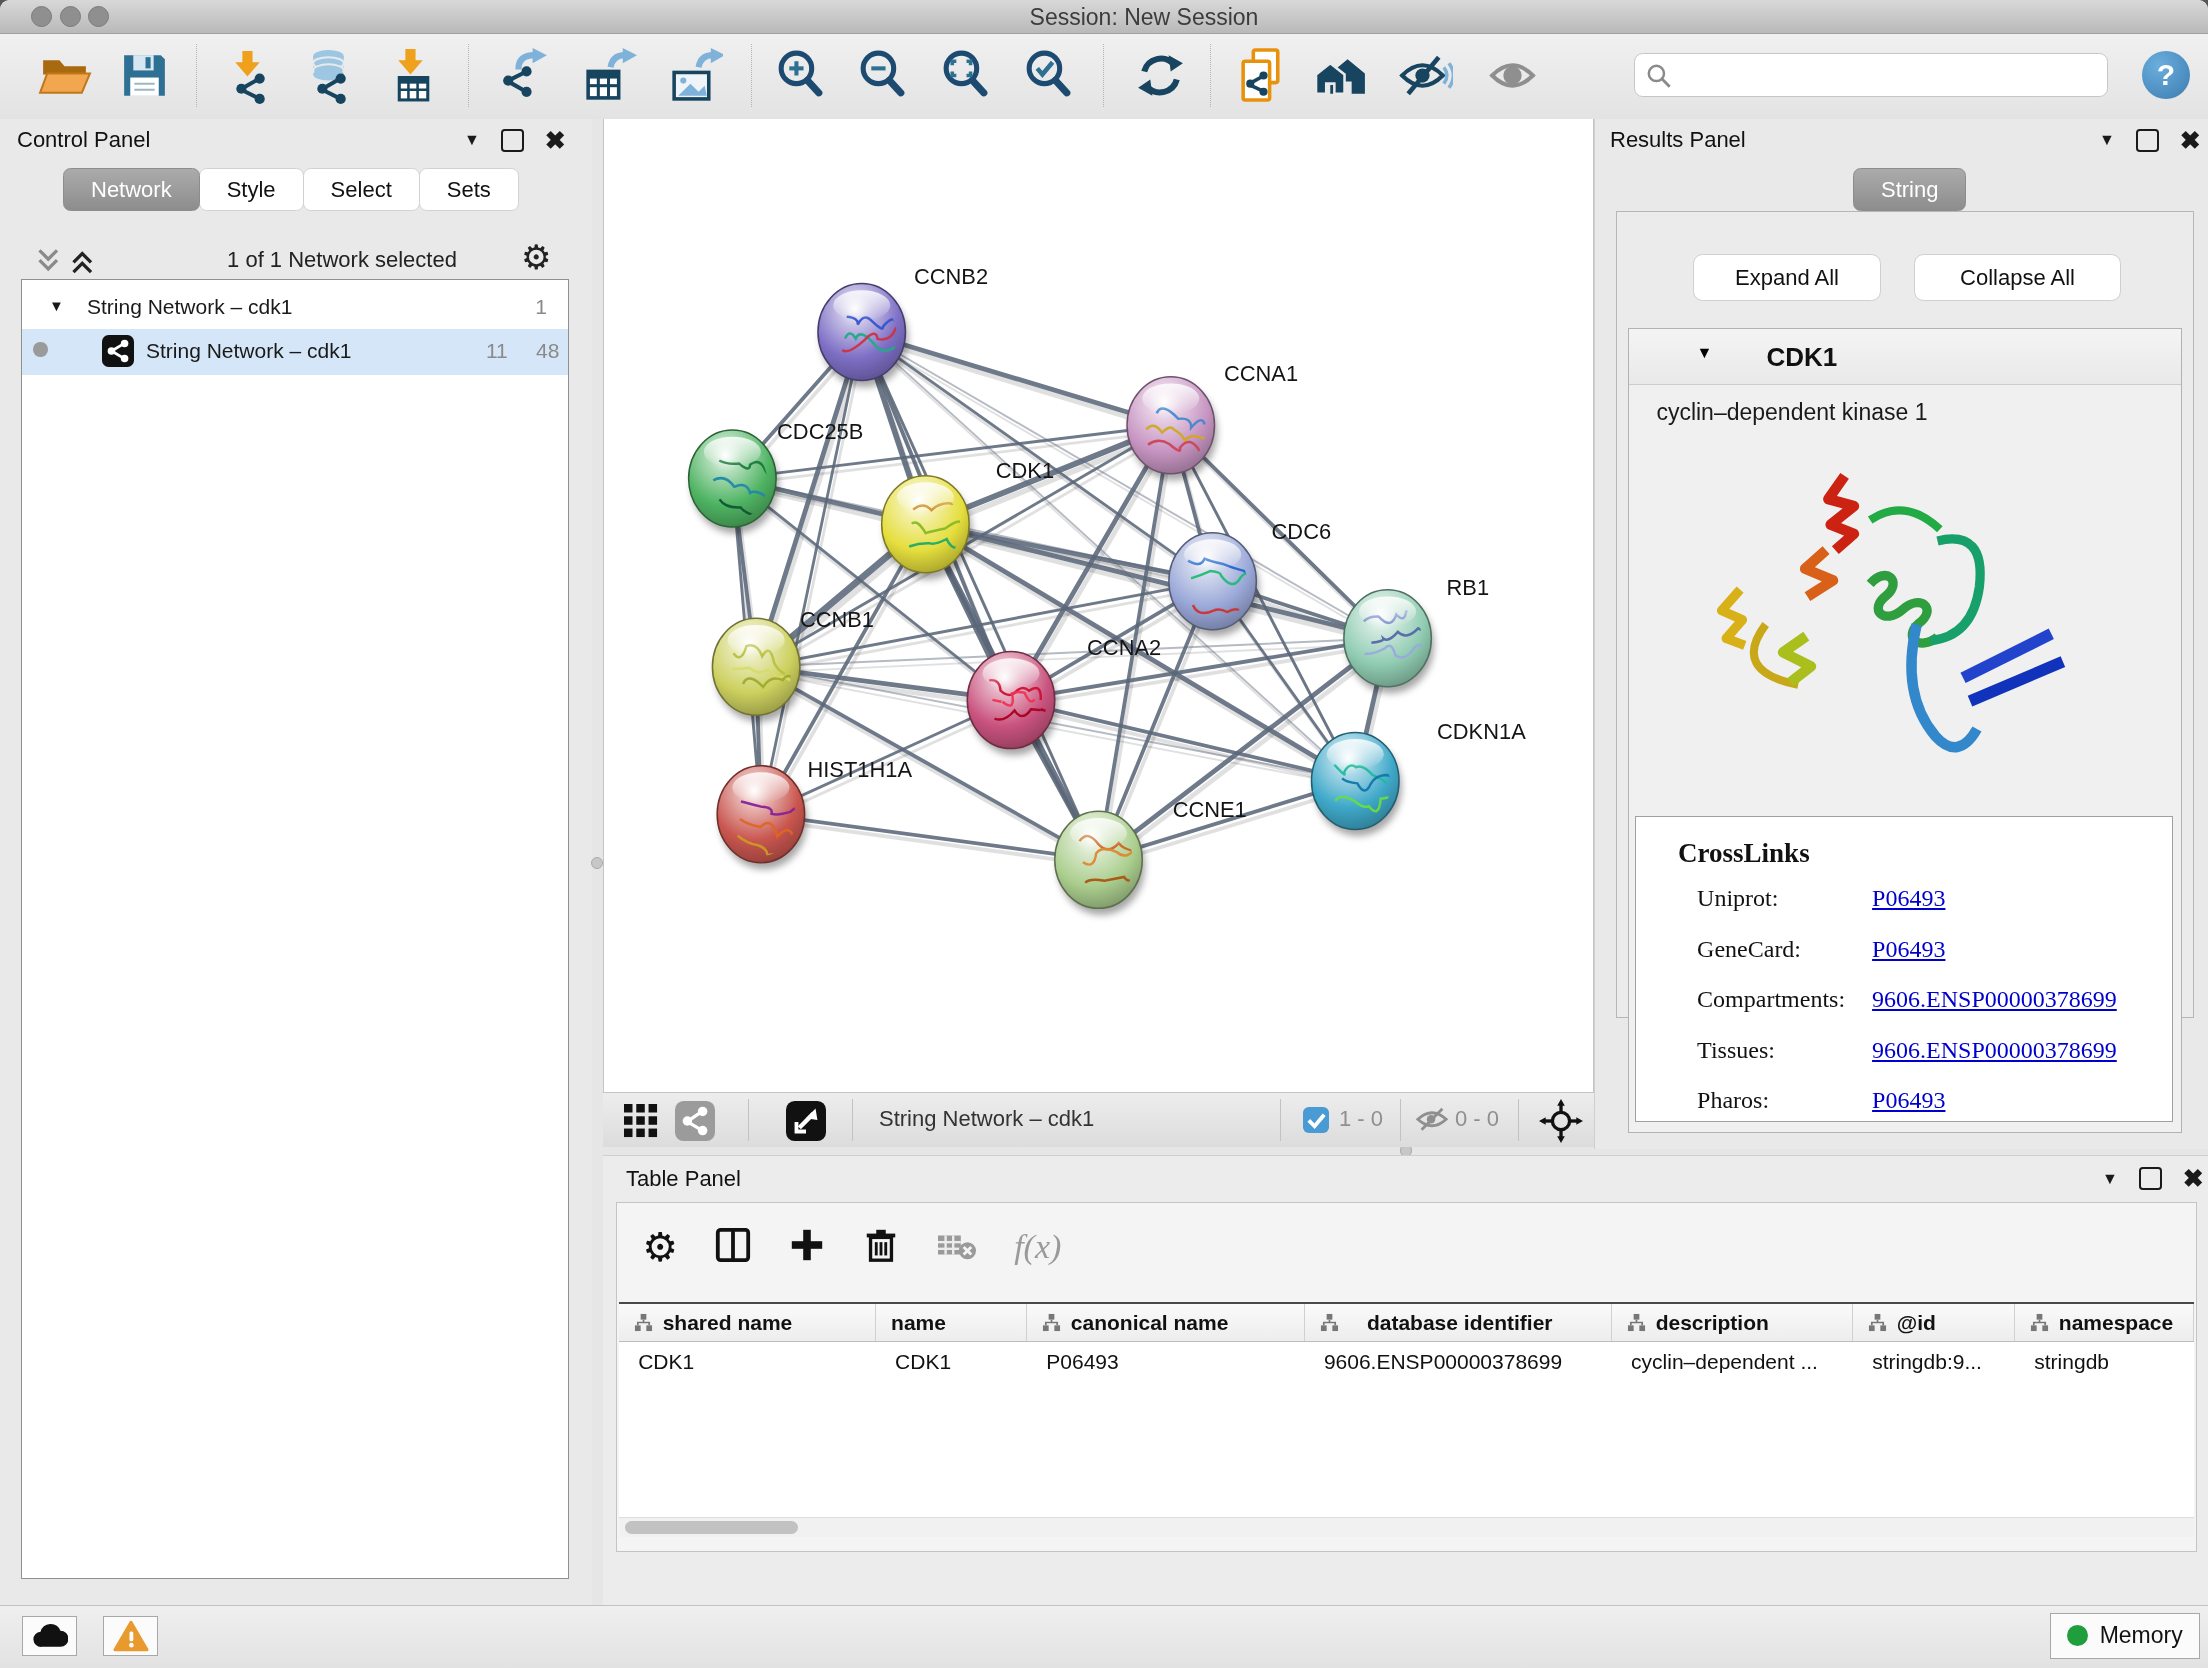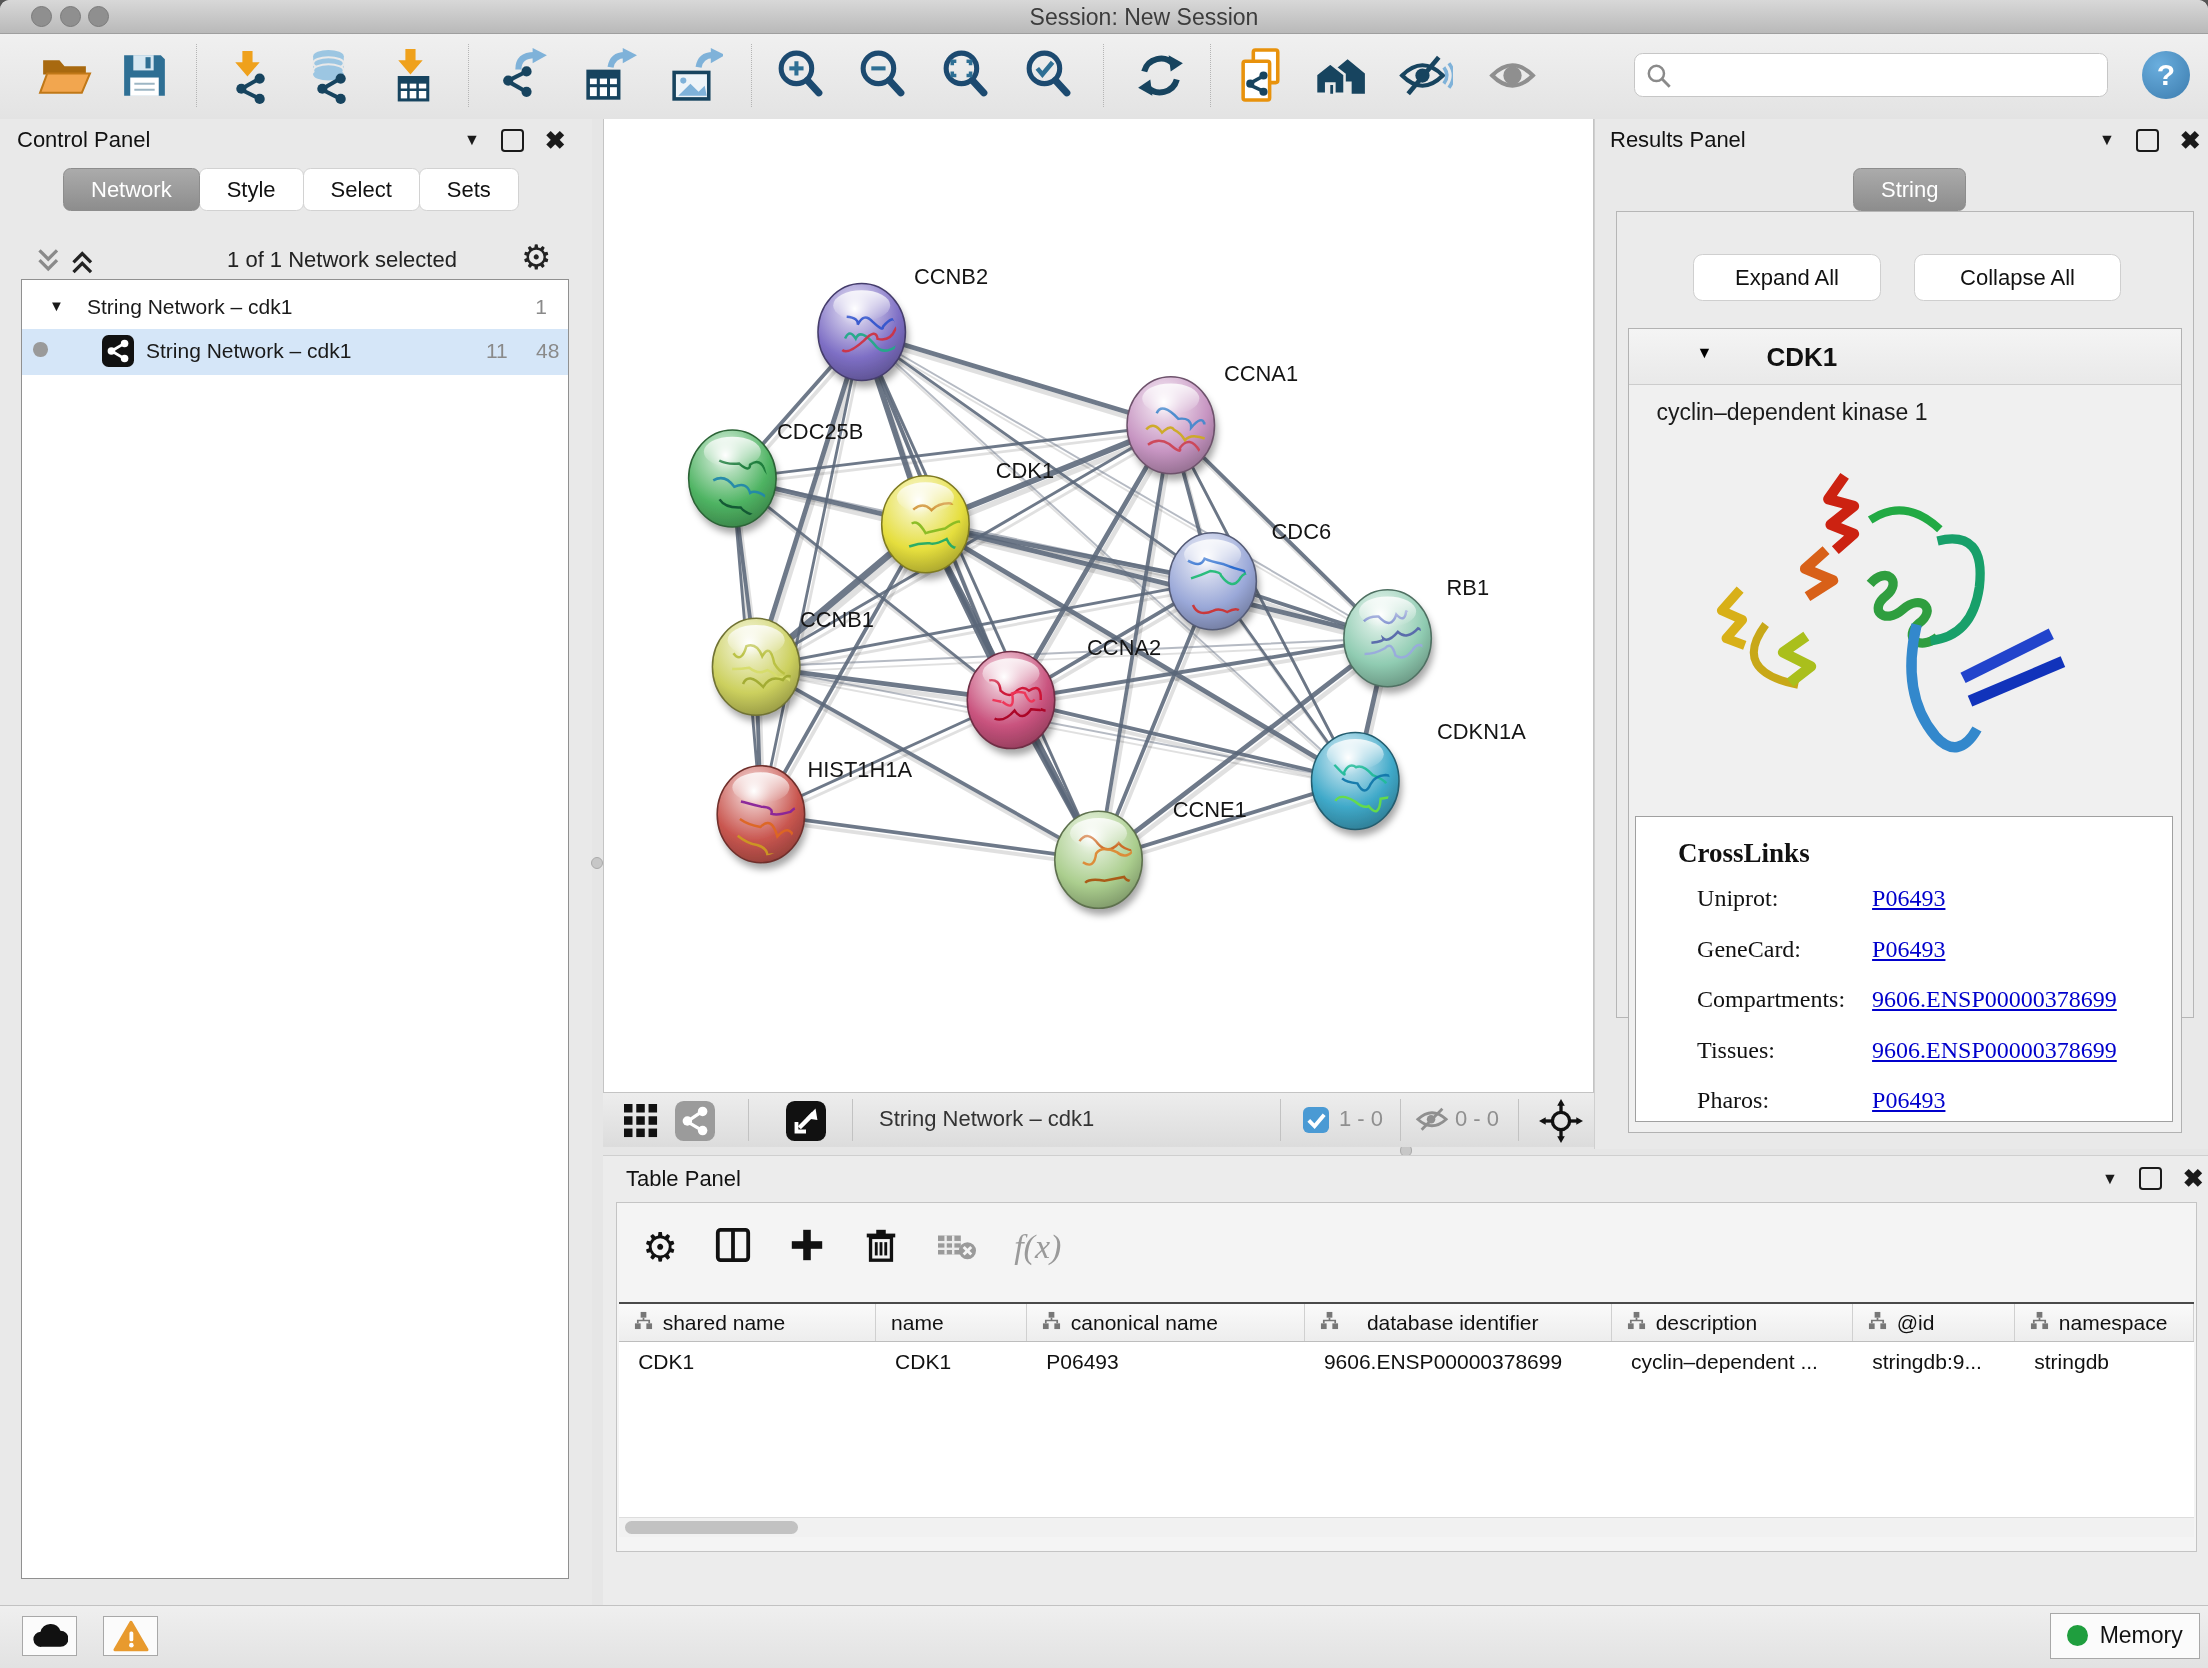--- a/index.html
+++ b/index.html
@@ -71,22 +71,22 @@
   .xl-row{position:absolute;left:61px;font-size:24px;color:#111;}
   .xl-row a{position:absolute;left:175px;top:0;color:#0000cc;text-decoration:underline;white-space:nowrap;}
   
   .table-panel{position:absolute;left:603px;top:1155px;width:1605px;height:451px;background:#ececec;border-top:1px solid #cfcfcf;box-sizing:border-box;}
   .tp-box{position:absolute;left:13.3px;top:46px;width:1581px;height:350px;background:#f4f4f4;
     border:1px solid #c4c4c4;box-sizing:border-box;}
   .tp-toolbar{position:absolute;left:25px;top:15px;display:flex;gap:36px;align-items:center;height:57px;}
   .grid-table{position:absolute;left:1.9px;top:99px;width:1575px;}
   .gt-head{display:flex;border-top:2.9px solid #4a4a4a;border-bottom:1.9px solid #bdbdbd;
     background:linear-gradient(#fafafa,#ededed);}
-  .gt-th{display:flex;gap:9.5px;padding:6.7px 0 6.7px 15px;font-size:21px;color:#111;
-    border-right:1px solid #d0d0d0;box-sizing:border-box;overflow:hidden;white-space:nowrap;}
+  .gt-th{display:flex;align-items:center;gap:9.5px;padding:6.7px 0 6.7px 15px;font-size:21px;color:#111;
+    border-right:1px solid #d0d0d0;box-sizing:border-box;overflow:hidden;white-space:nowrap;font-weight:bold;}
   .gt-row{display:flex;background:#fff;}
   .gt-td{padding:7.6px 0 7.6px 19px;font-size:21px;color:#111;box-sizing:border-box;overflow:hidden;white-space:nowrap;}
   .gt-body-fill{height:137px;background:#fff;}
   .hscroll{position:absolute;left:1.9px;top:314px;width:1575px;height:19px;background:#f1f1f1;border-top:1px solid #ddd;}
   .hthumb{position:absolute;left:5.7px;top:2.9px;width:173px;height:13.3px;background:#c2c2c2;border-radius:7.6px;}
   .tp-tabs{position:absolute;left:521px;top:403px;white-space:nowrap;}
   
   .statusbar{position:absolute;left:0;top:1605px;width:100%;height:63px;
     background:linear-gradient(#efefef,#e2e2e2);border-top:1.9px solid #c2c2c2;box-sizing:border-box;}
   .sb-btn{position:absolute;top:9.5px;width:55px;height:40px;background:#fbfbfb;border:1.9px solid #a8a8a8;

